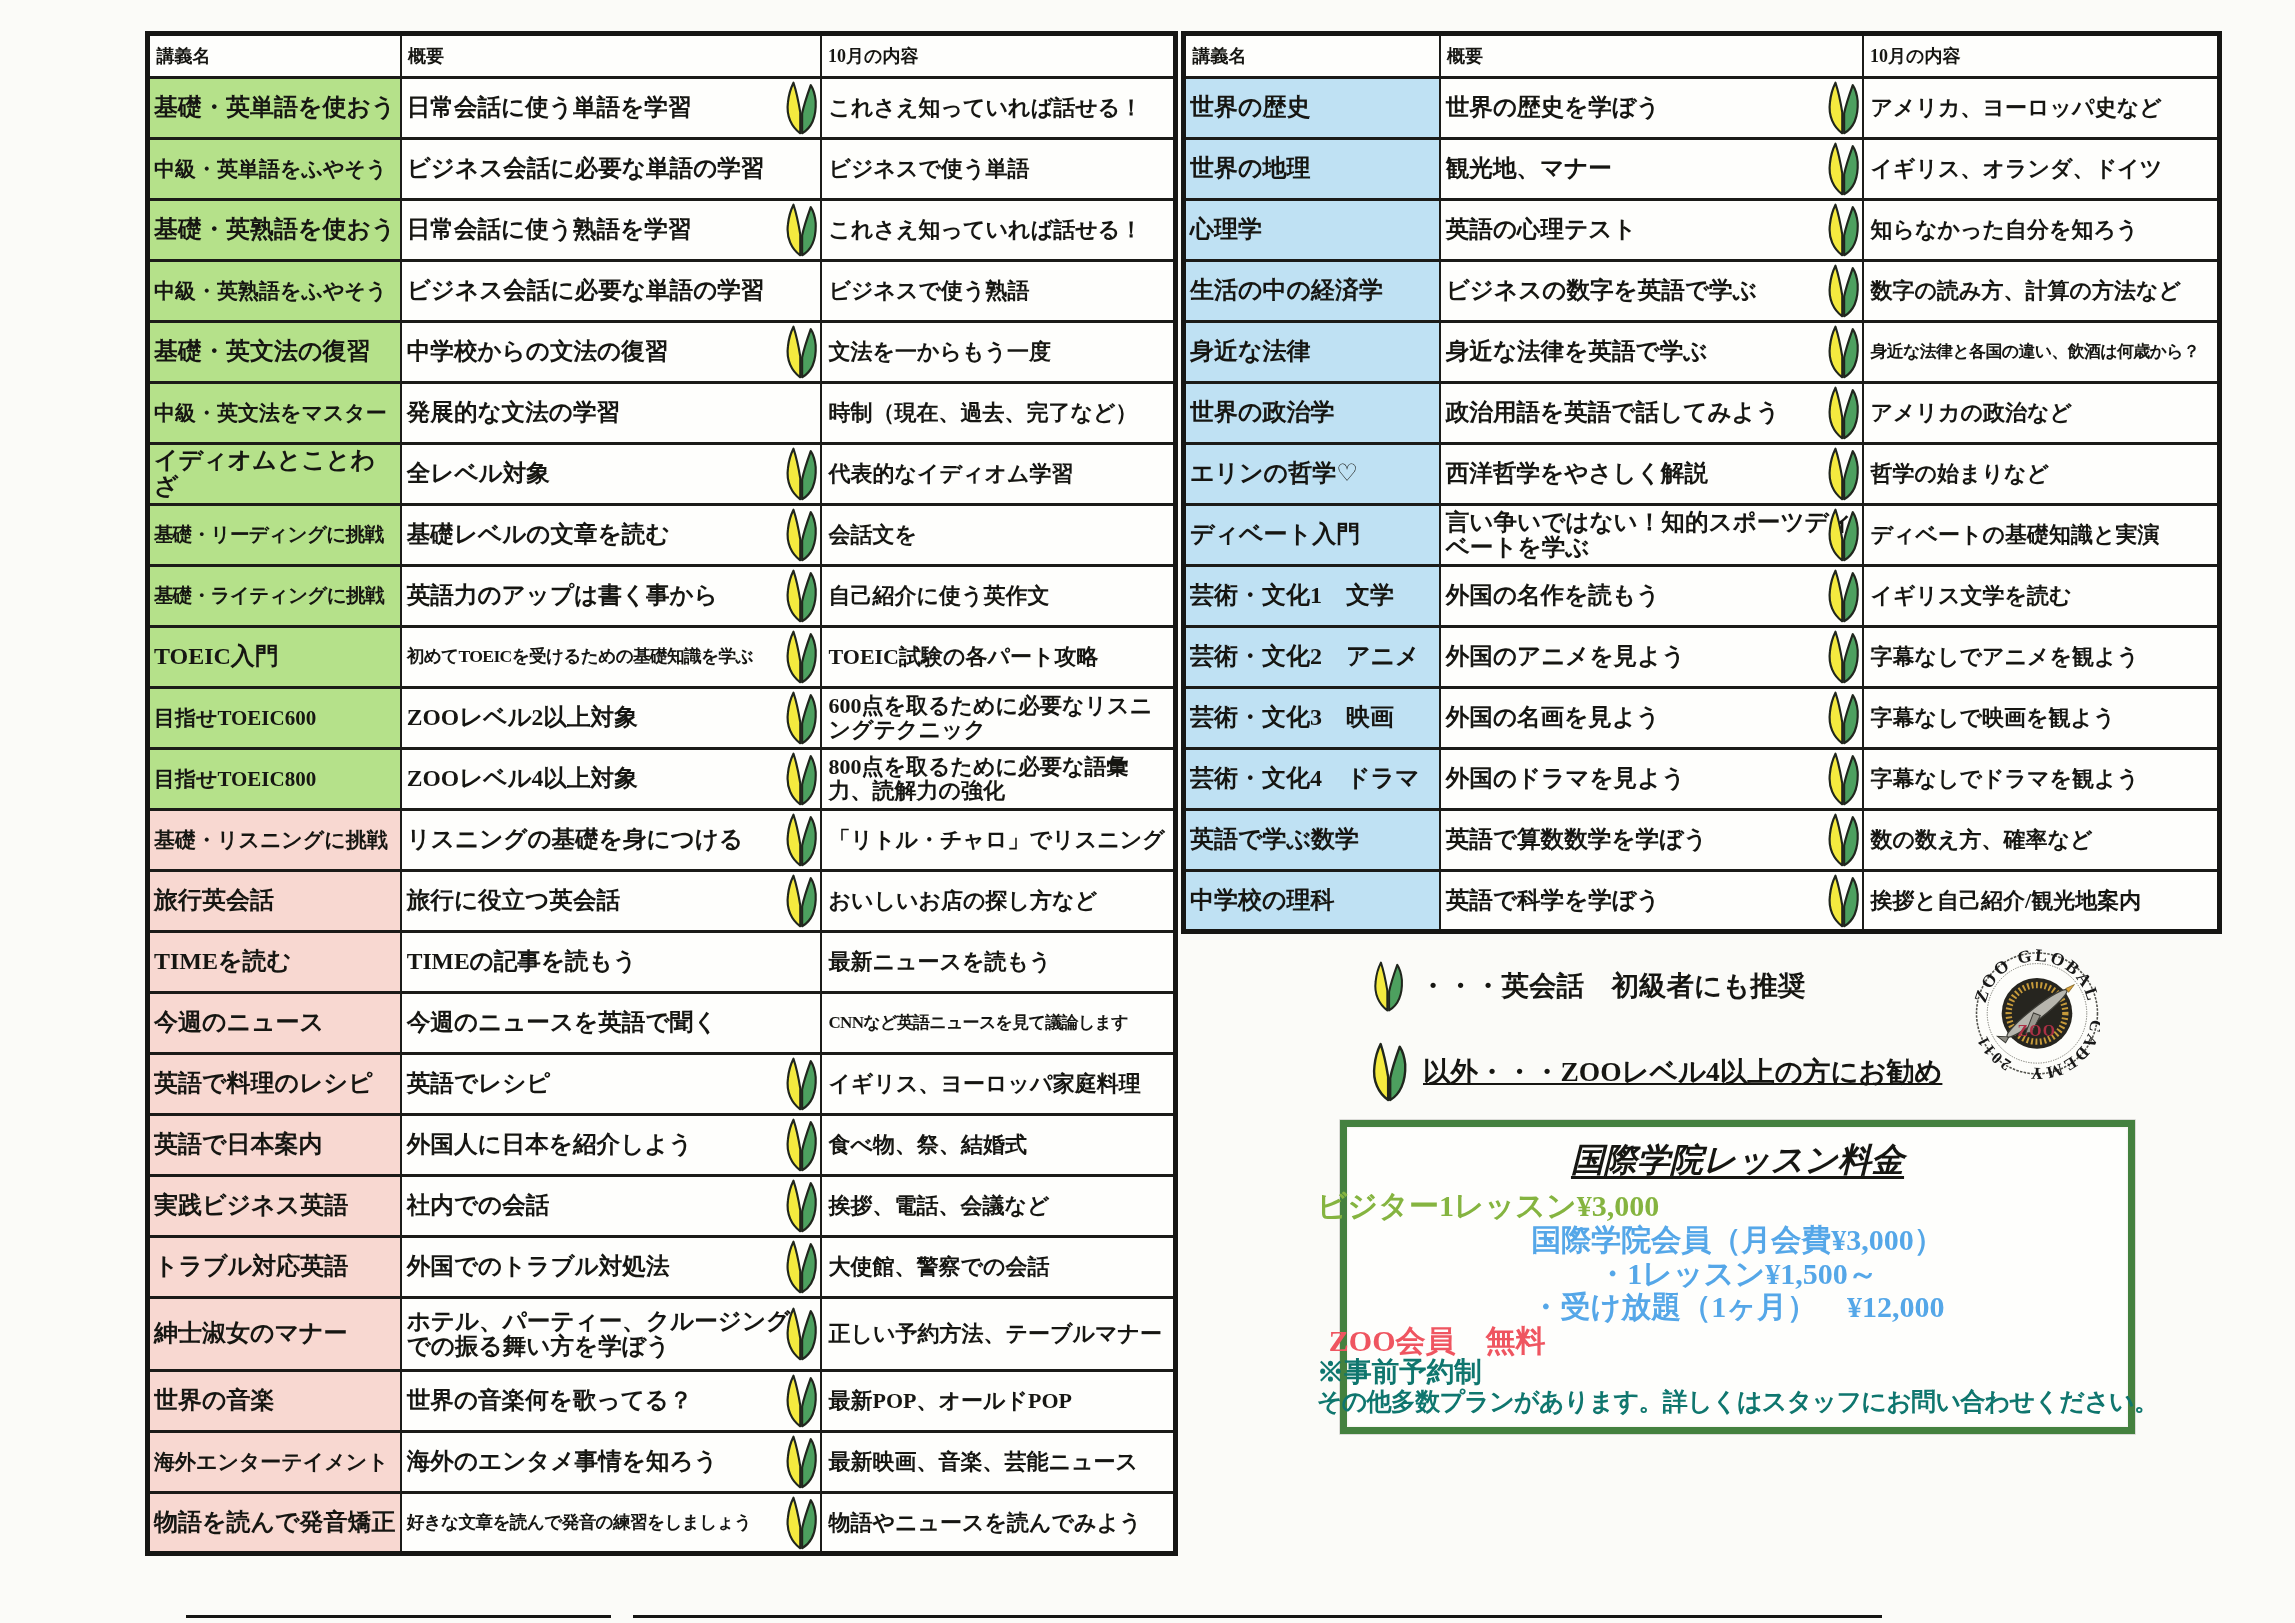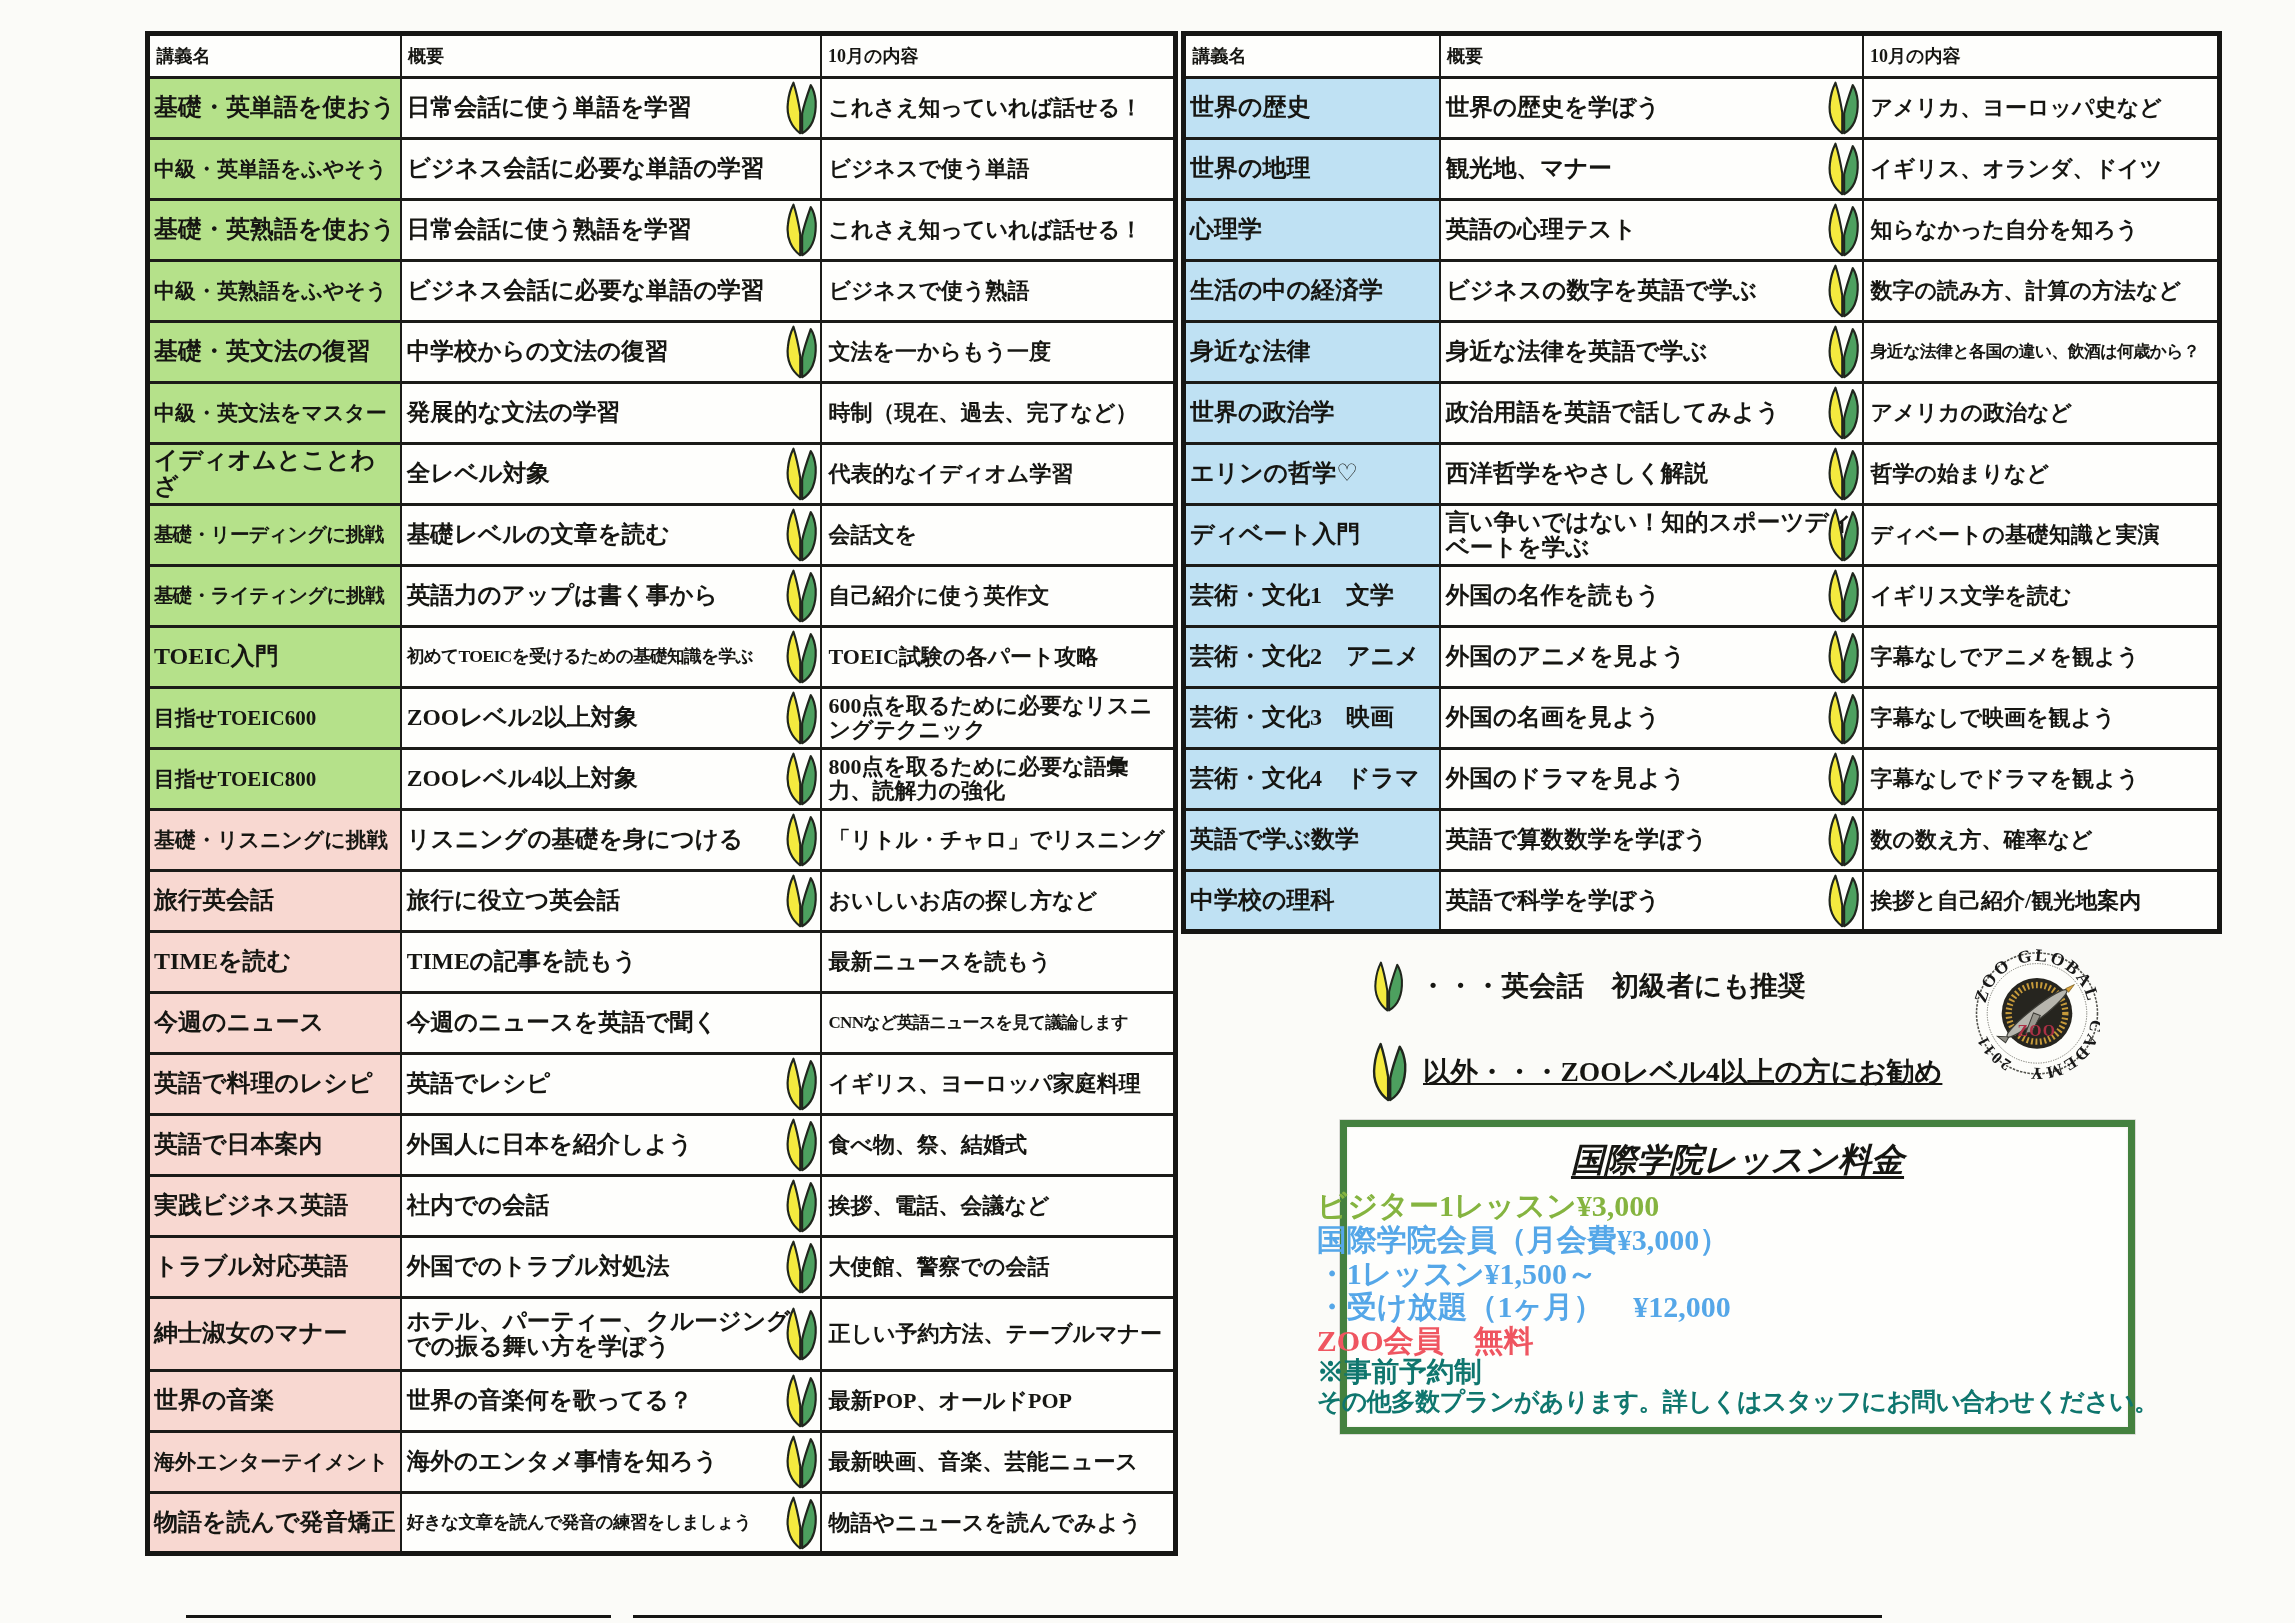--- a/index.html
+++ b/index.html
@@ -95,22 +95,22 @@
     font-weight:700;
     font-style:italic;
     text-decoration:underline;
     text-decoration-thickness:2.6px;
     text-underline-offset:5.2px;
     margin-bottom:6.5px;
     white-space:nowrap;
   }
   .price-line{font-size:30px;font-weight:700;white-space:nowrap;line-height:1.12;}
   .price-line.c-green{color:var(--price-green,#85b440);}
-  .price-line.c-blue{color:var(--price-blue,#55a7e8);}
-  .price-line.c-red{color:var(--price-red,#ef5560);}
+  .price-line.c-blue{color:var(--price-blue,#55a7e8);text-align:center;}
+  .price-line.c-red{color:var(--price-red,#ef5560);margin-left:12px;}
   .price-line.c-black{color:#0f766e;}
   .price-line.p-note{font-size:27.5px;}
   .price-line.p-foot{font-size:25px;white-space:nowrap;letter-spacing:-0.7px;}
 
   
   .scan-line{position:absolute;background:#151513;height:3.3px;}
 </style>
 </head>
 <body>
 

